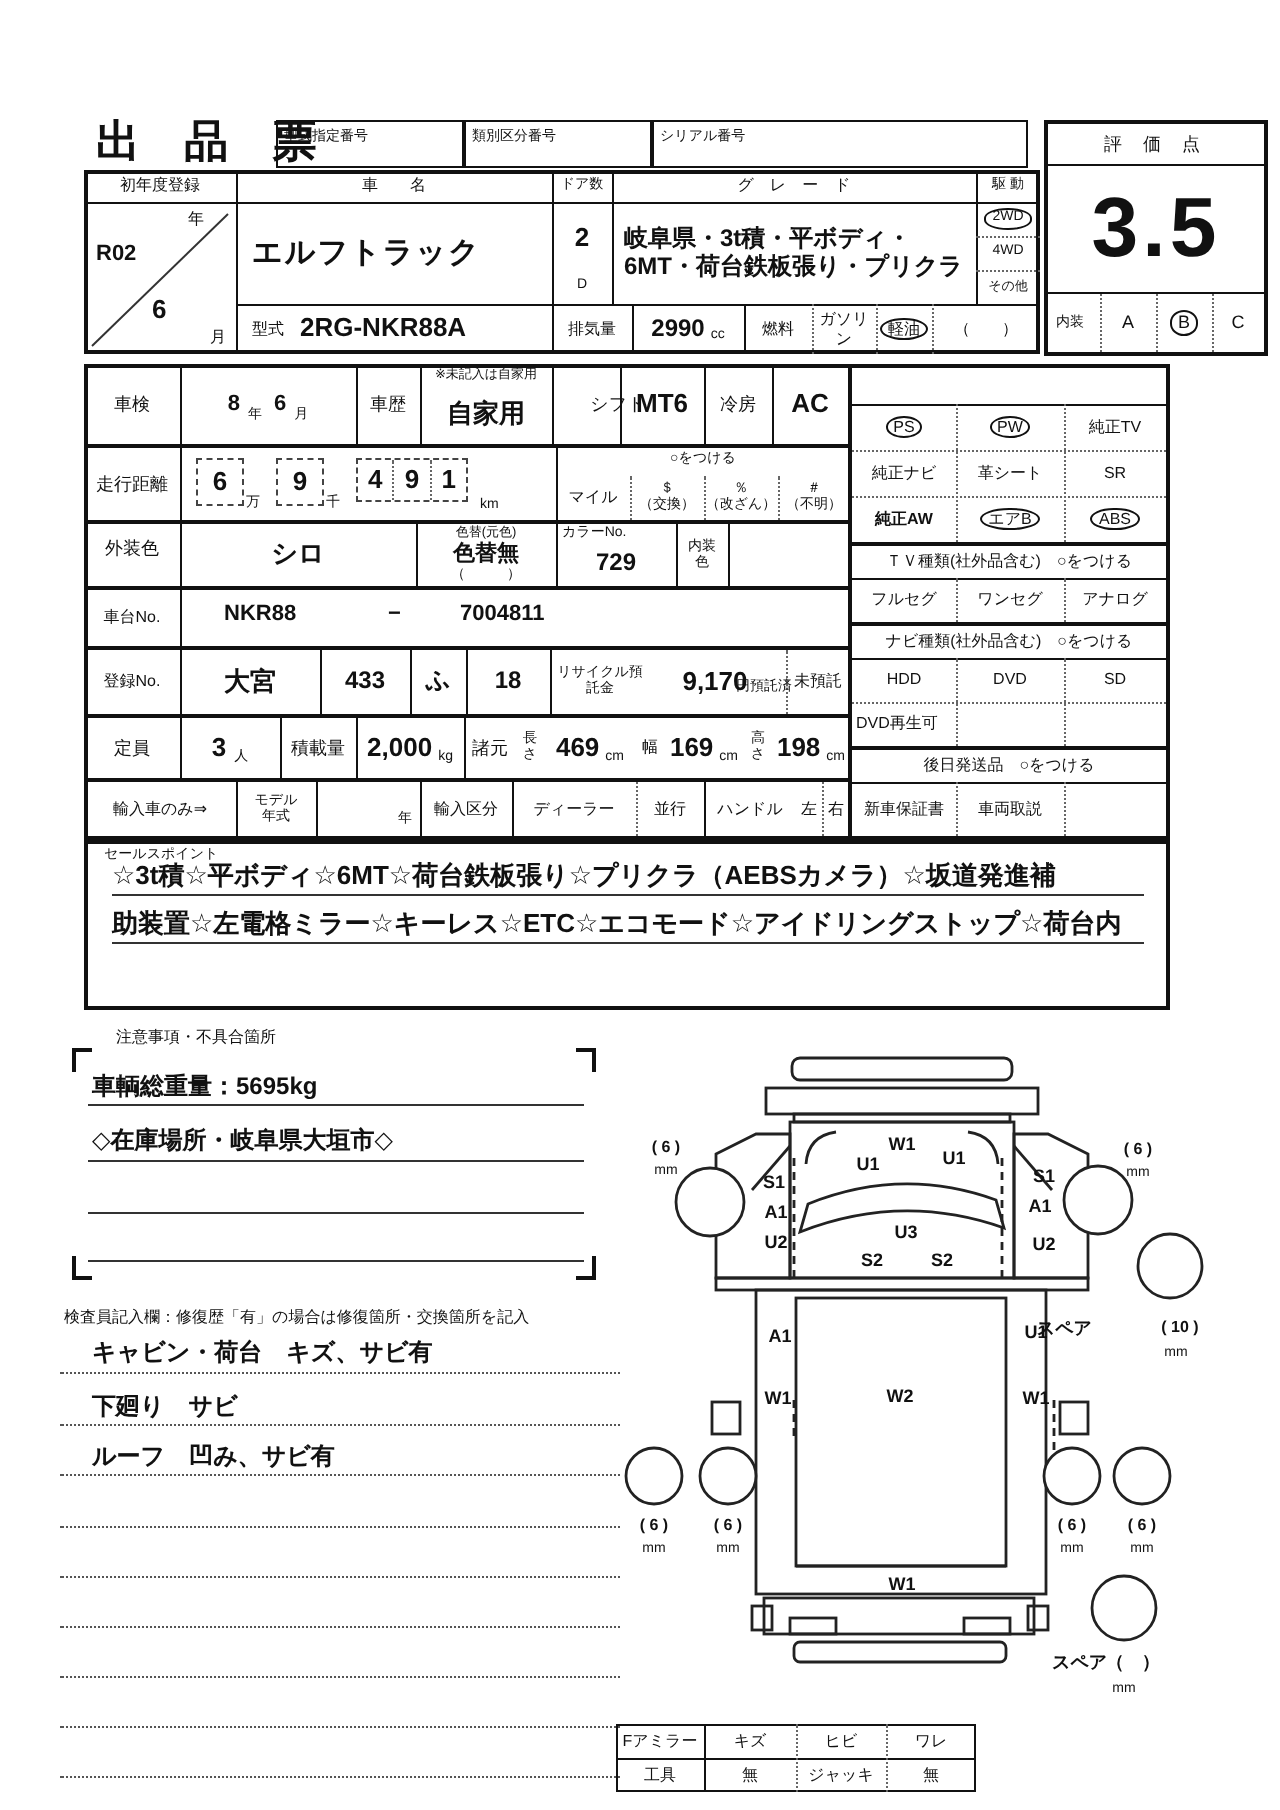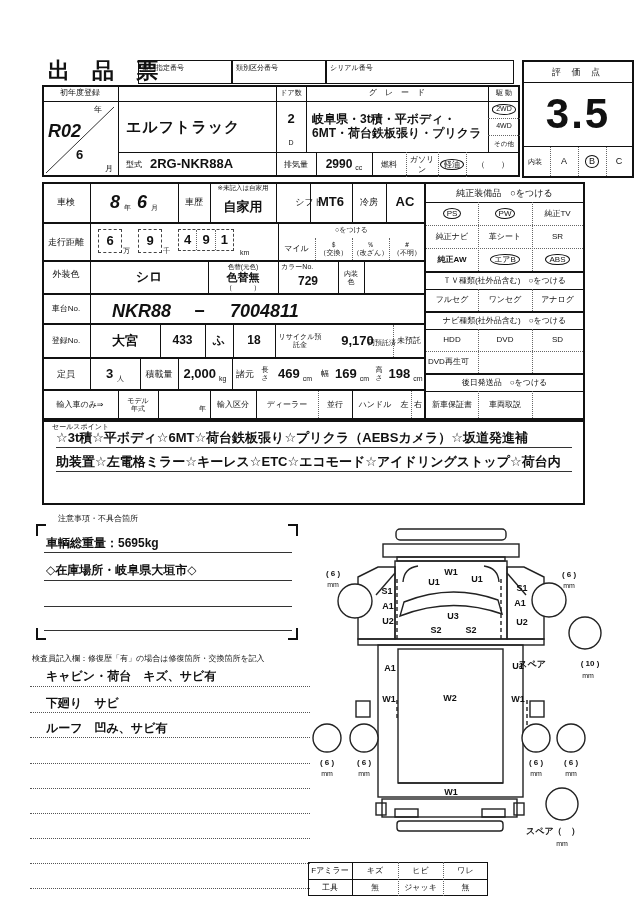--- a/index.html
+++ b/index.html
@@ -7,21 +7,21 @@
         font-family:"Liberation Sans","DejaVu Sans",sans-serif;color:#111;overflow:hidden;}
   .a{position:absolute;box-sizing:border-box;}
   .c{display:flex;align-items:center;justify-content:center;text-align:center;line-height:1.15;}
   .cl{display:flex;align-items:center;justify-content:flex-start;text-align:left;line-height:1.15;}
   .out{position:absolute;border:2px solid #111;box-sizing:border-box;}
   .out1{position:absolute;border:1px solid #111;box-sizing:border-box;}
   .ln{position:absolute;background:#111;}
   .lnd{position:absolute;border-top:1px dotted #666;height:0;}
   .lvd{position:absolute;border-left:1px dotted #666;width:0;}
   .f6{font-size:6.5px;}.f7{font-size:7px;}.f8{font-size:8px;}.f9{font-size:9px;}.f11{font-size:11px;}.f12{font-size:12px;}.f13{font-size:13px;}
-  .f14{font-size:18px;font-style:italic;}.f15{font-size:15px;}
+  .f14{font-size:11px;}.f15{font-size:15px;}
   .b{font-weight:bold;}
   .circ{border:1.5px solid #111;border-radius:50%;padding:0px 3px;display:inline-block;}
   .du{position:absolute;border-bottom:1px dotted #555;}
   .su{position:absolute;border-bottom:1px solid #333;}
   .wrapv{word-break:break-all;line-height:1.12;}
   .brk{position:absolute;width:10px;height:12px;box-sizing:border-box;}
   svg text{font-family:"Liberation Sans","DejaVu Sans",sans-serif;}
 </style>
 </head>
 <body>
@@ -57,20 +57,21 @@
   <div class="a c f8" style="left:42px;top:85px;width:76px;height:16px;">初年度登録</div>
   <div class="a" style="left:42px;top:101px;width:76px;height:76px;">
     <svg class="a" style="left:0;top:0;" width="76" height="76">
         <line x1="4" y1="72" x2="72" y2="6" stroke="#333" stroke-width="1"></line>
       </svg>
     <span class="f8" style="position:absolute;right:16px;top:3px;">年</span>
     <span class="b f14" style="position:absolute;left:6px;top:20px;">R02</span>
     <span class="b f13" style="position:absolute;left:34px;top:46px;">6</span>
     <span class="f8" style="position:absolute;right:5px;bottom:3px;">月</span>
   </div>
+  <div class="a c f8" style="left:118px;top:85px;width:158px;height:16px;">車　　名</div>
   <div class="a cl b f15" style="left:126px;top:101px;width:150px;height:51px;letter-spacing:1px;">エルフトラック</div>
   <div class="a c f8" style="left:120px;top:152px;width:28px;height:25px;">型式</div>
   <div class="a cl b f13" style="left:150px;top:152px;width:126px;height:25px;">2RG-NKR88A</div>
   <div class="a c f7" style="left:276px;top:85px;width:30px;height:16px;">ドア数</div>
   <div class="a c b f13" style="left:276px;top:101px;width:30px;height:36px;">2</div>
   <div class="a c f7" style="left:276px;top:135px;width:30px;height:16px;">D</div>
   <div class="a c f8" style="left:306px;top:85px;width:182px;height:16px;">グ　レ　ー　ド</div>
   <div class="a cl b f12" style="left:312px;top:101px;width:170px;height:51px;">岐阜県・3t積・平ボディ・6MT・荷台鉄板張り・プリクラ</div>
   <div class="a c f8" style="left:276px;top:152px;width:40px;height:25px;">排気量</div>
   <div class="a c" style="left:316px;top:152px;width:56px;height:25px;">
@@ -253,21 +254,20 @@
   <div class="a" style="left:158px;top:391px;width:52px;height:27px;">
     <span class="f7" style="position:absolute;right:4px;bottom:4px;">年</span>
   </div>
   <div class="a c f8" style="left:210px;top:391px;width:46px;height:27px;">輸入区分</div>
   <div class="a c f8" style="left:256px;top:391px;width:62px;height:27px;">ディーラー</div>
   <div class="a c f8" style="left:318px;top:391px;width:34px;height:27px;">並行</div>
   <div class="a c f8" style="left:352px;top:391px;width:46px;height:27px;">ハンドル</div>
   <div class="a c f8" style="left:398px;top:391px;width:13px;height:27px;">左</div>
   <div class="a c f8" style="left:411px;top:391px;width:14px;height:27px;">右</div>
 
-  <div class="a c f9" style="left:426px;top:184px;width:157px;height:18px;">純正装備品　○をつける</div>
   <i class="ln" style="left:426px;top:202px;width:157px;height:1px;"></i>
   <i class="lnd" style="left:426px;top:225px;width:157px;"></i>
   <i class="lnd" style="left:426px;top:248px;width:157px;"></i>
   <i class="lvd" style="left:478px;top:202px;height:69px;"></i>
   <i class="lvd" style="left:532px;top:202px;height:69px;"></i>
   <div class="a c f8" style="left:426px;top:202px;width:52px;height:23px;">
       <span class="circ">PS</span>
     </div>
   <div class="a c f8" style="left:478px;top:202px;width:54px;height:23px;">
       <span class="circ">PW</span>

